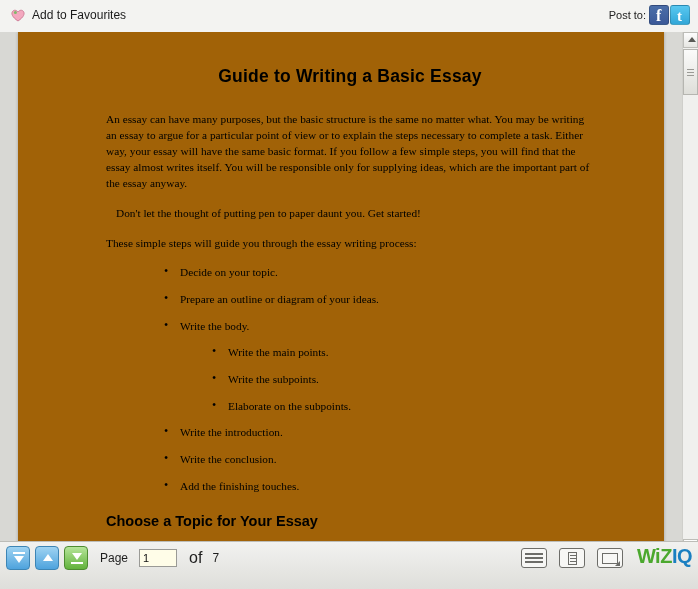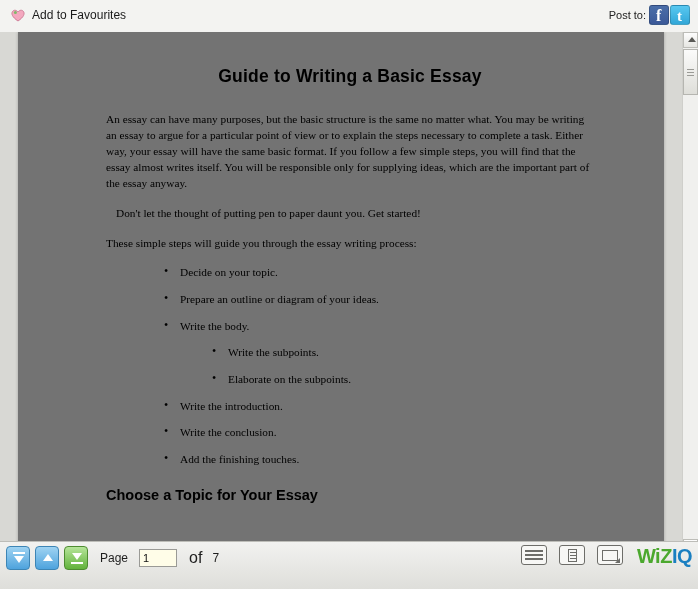--- a/index.html
+++ b/index.html
@@ -91,21 +91,21 @@
     width: 682px;
     height: 523px;
     background: #d8d8d4;
     overflow: hidden;
   }
   .page {
     position: absolute;
     left: 18px; top: 0px;
     width: 646px;
     height: 523px;
-    background: #737373;
+    background: #a16207;
     box-shadow: 0 0 3px rgba(0,0,0,.25);
     box-sizing: border-box;
     padding: 0 0;
   }
   .doc-inner {
     padding: 34px 70px 0 88px;
     font-family: "Liberation Serif", serif;
     color: #000;
   }
   .doc-title {
@@ -285,21 +285,21 @@
   .total-pages {
     font-size: 12px;
     color: #1e1e1e;
     margin-left: 5px;
   }
 
   .bb-right {
     position: absolute;
     right: 6px; top: 3px;
     display: flex;
-    align-items: flex-start;
+    align-items: flex-end;
     gap: 12px;
     margin-left: 28px;
   }
   .view-btn {
     width: 26px; height: 20px;
     border: 1px solid #6d6d69;
     border-radius: 3px;
     background: #f7f7f5;
     position: relative;
     cursor: pointer;
@@ -380,20 +380,21 @@
       <p class="doc-p">An essay can have many purposes, but the basic structure is the same no matter what.  You may be writing an essay to argue for a particular point of view or to explain the steps necessary to complete a task.  Either way, your essay will have the same basic format.  If you follow a few simple steps, you will find that the essay almost writes itself.  You will be responsible only for supplying ideas, which are the important part of the essay anyway.</p>
       <p class="doc-p indent">Don't let the thought of putting pen to paper daunt you.  Get started!</p>
       <p class="doc-p">These simple steps will guide you through the essay writing process:</p>
 
       <ul class="lvl1">
         <li>Decide on your topic.</li>
         <li>Prepare an outline or diagram of your ideas.</li>
         <li>
           <span>Write the body.</span>
           <ul class="lvl2">
+            <li>Write the main points.</li>
             <li>Write the subpoints.</li>
             <li>Elaborate on the subpoints.</li>
           </ul>
         </li>
         <li>Write the introduction.</li>
         <li>Write the conclusion.</li>
         <li>Add the finishing touches.</li>
       </ul>
 
       <h2 class="doc-h2">Choose a Topic for Your Essay</h2>

